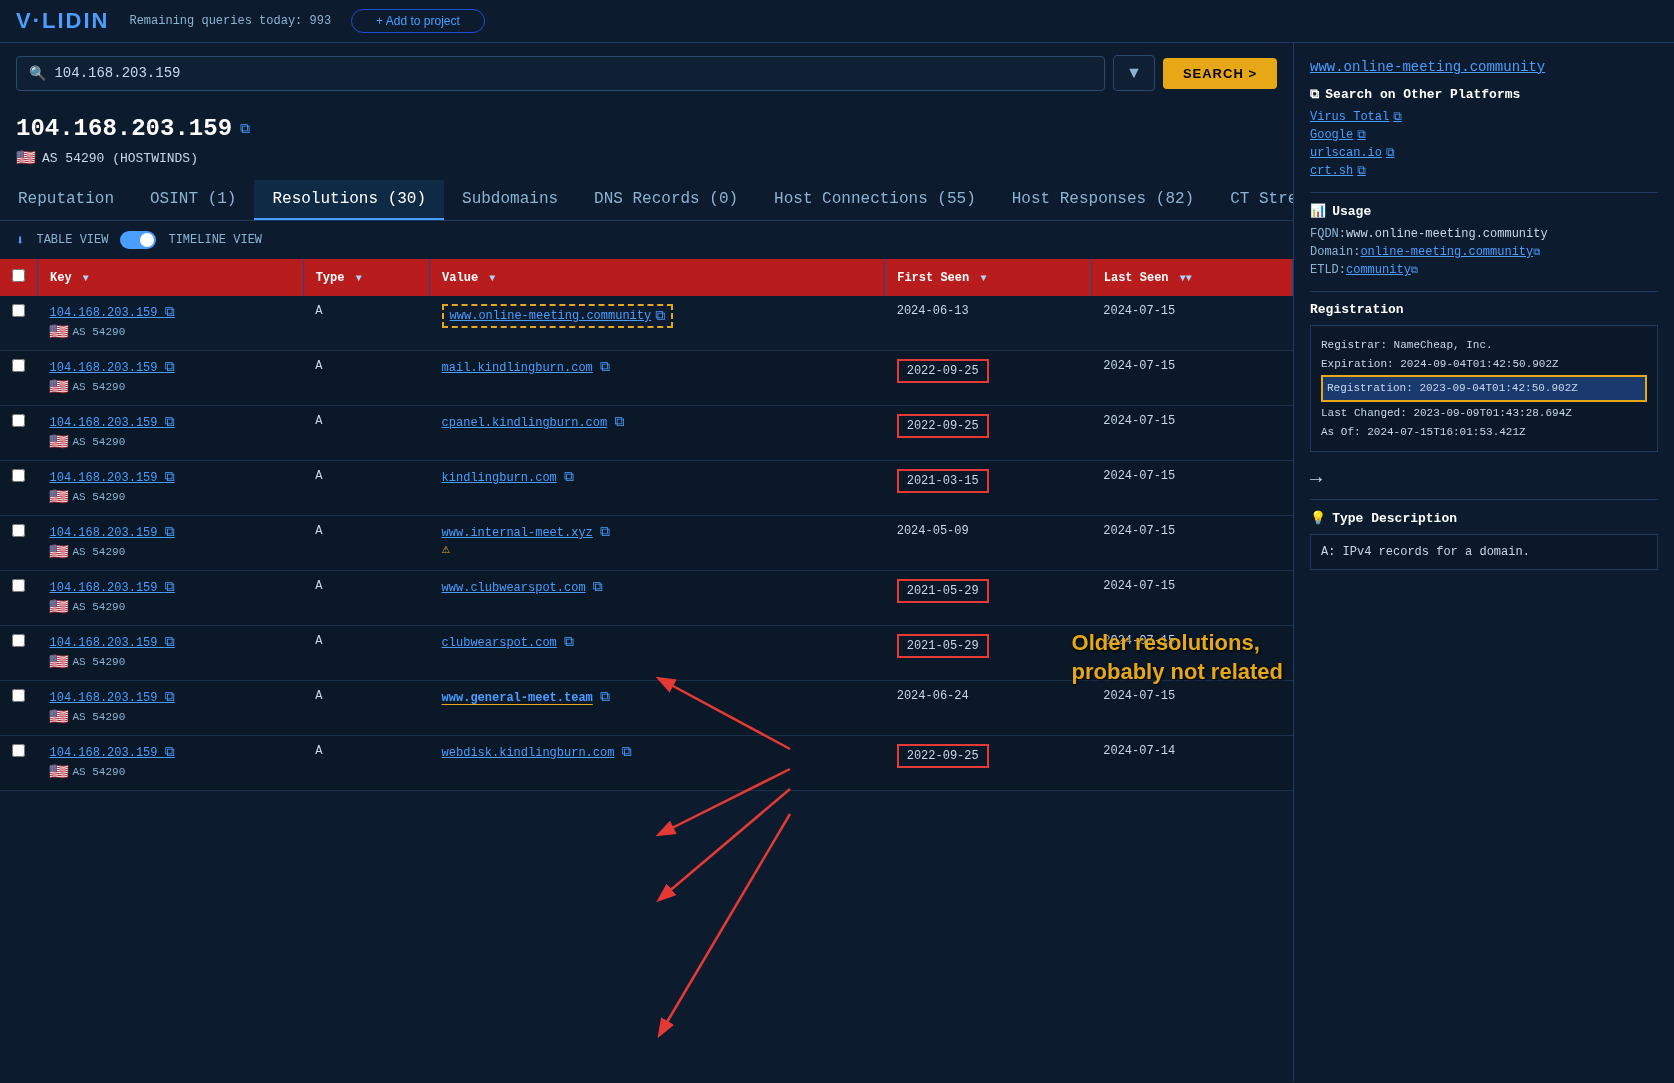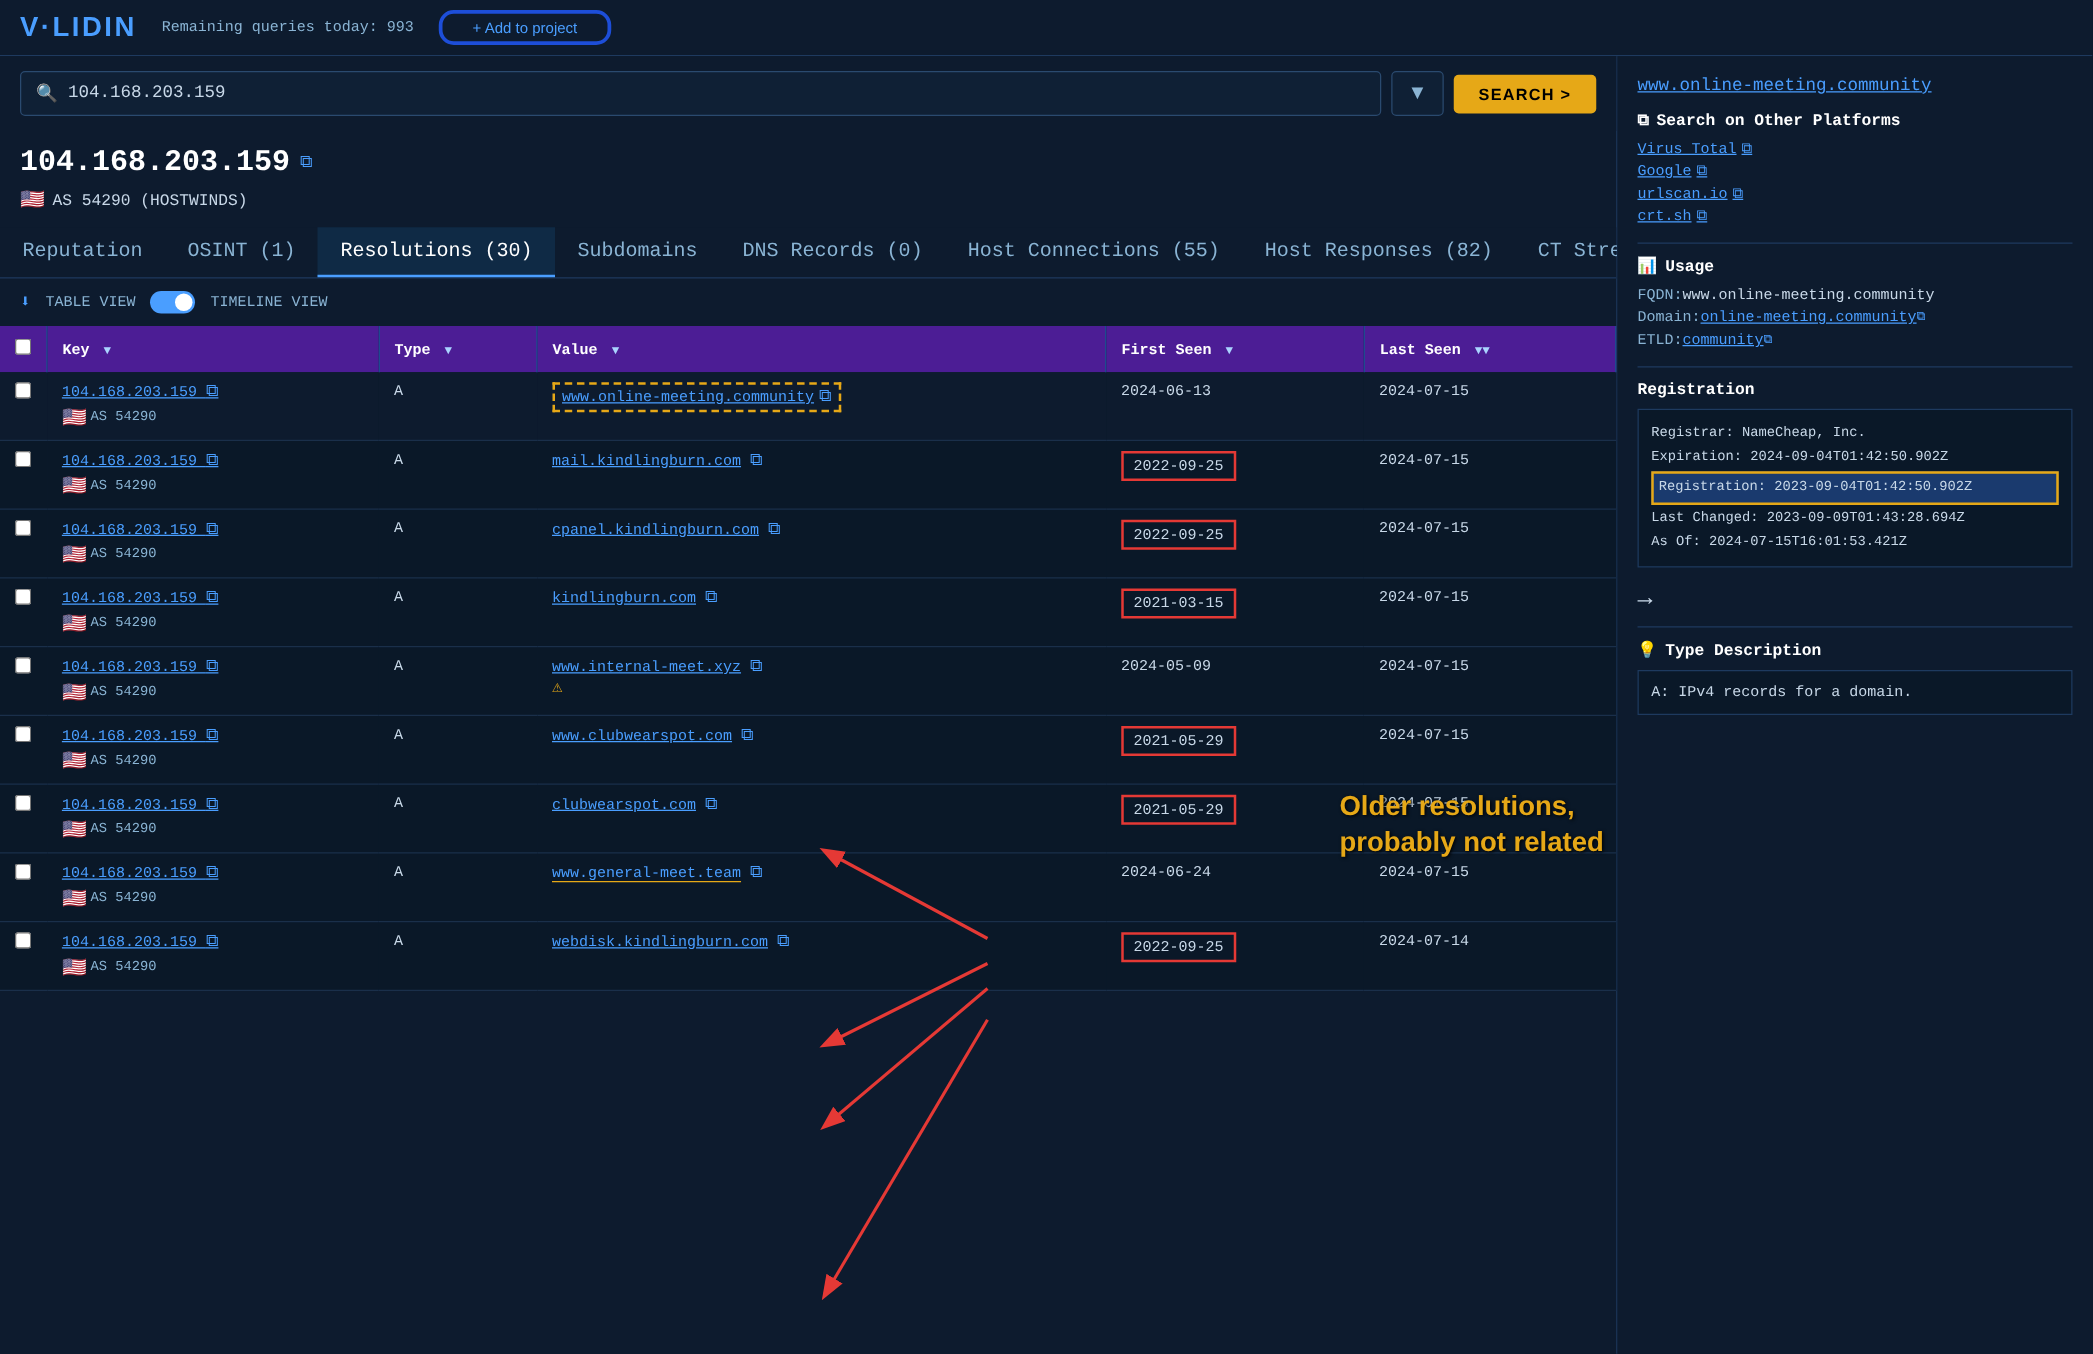--- a/index.html
+++ b/index.html
@@ -26,21 +26,21 @@
       color: #fff;
       font-size: 22px;
       font-weight: bold;
       font-family: Arial, sans-serif;
       letter-spacing: 2px;
     }
     .logo span { color: #4a9eff; }
     .remaining-queries { color: #8ab4d4; font-size: 12px; }
     .add-project-btn {
       background: transparent;
-      border: 3px solid #1d4ed8;
+      border: 1px solid #1d4ed8;
       color: #4a9eff;
       padding: 4px 24px;
       border-radius: 12px;
       cursor: pointer;
       font-size: 12px;
       display: flex;
       align-items: center;
       gap: 4px;
     }
 
@@ -181,21 +181,21 @@
       right: 2px;
     }
     .timeline-label { color: #8ab4d4; font-size: 12px; }
 
     
     .data-table {
       width: 100%;
       border-collapse: collapse;
     }
     .data-table thead tr {
-      background: #4c1d95;
+      background: #b91c1c;
     }
     .data-table thead th {
       padding: 10px 12px;
       text-align: left;
       color: #fff;
       font-size: 12px;
       font-weight: bold;
       border-right: 1px solid #1e4a8f;
       white-space: nowrap;
     }
@@ -233,20 +233,21 @@
     }
 
     
     .warn-icon { color: #e6a817; font-size: 14px; }
 
     
     .underline-yellow {
       text-decoration: underline;
       text-decoration-color: #e6a817;
       text-underline-offset: 3px;
+      font-weight: bold;
     }
 
     
     .right-sidebar {
       width: 380px;
       background: #0d1b2e;
       padding: 16px;
       overflow-y: auto;
       flex-shrink: 0;
     }

